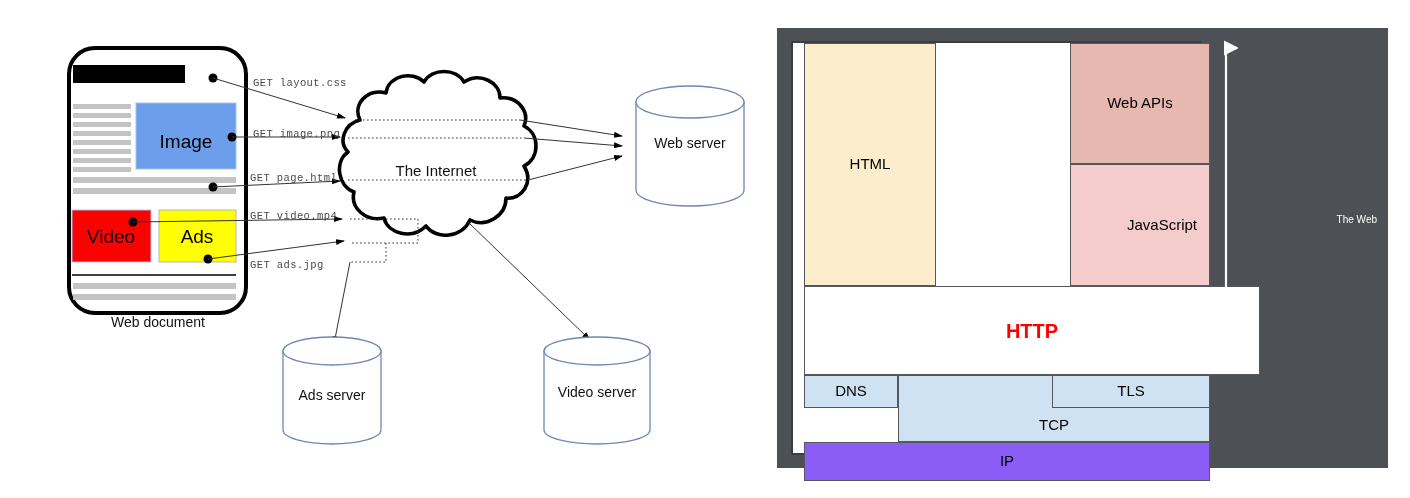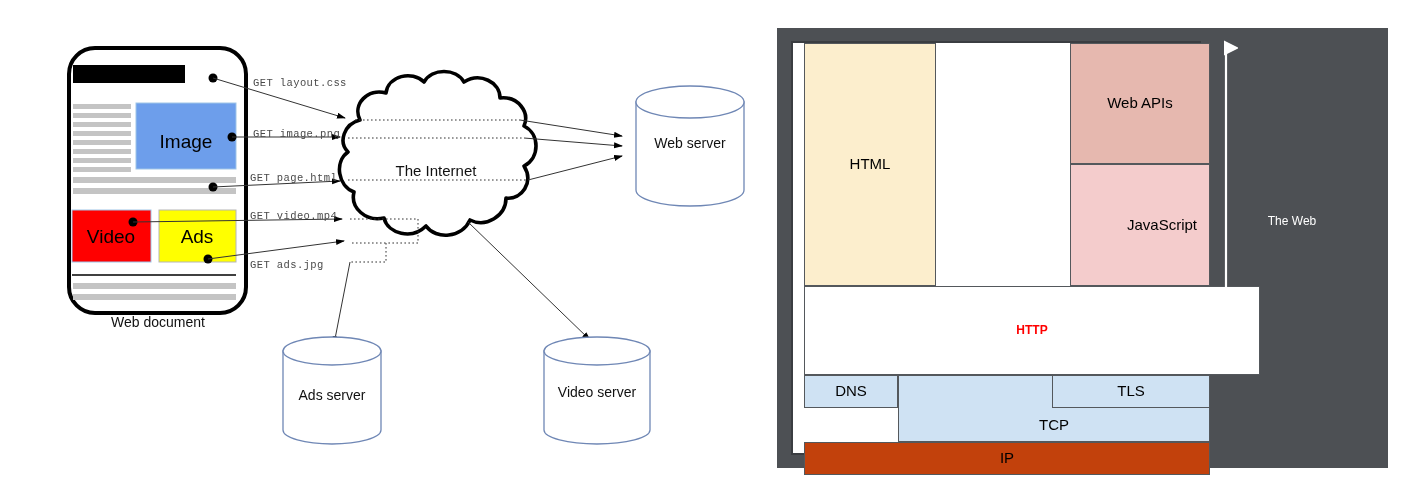--- a/index.html
+++ b/index.html
@@ -78,35 +78,35 @@
     color: #000000;
     text-align: center;
     line-height: 1.1;
     margin-left: 11px;
   }
   .cell.html   { left: 0;     top: 0;    width: 132px; height: 243px; background: #fceecd; }
   .cell.css    { left: 132px; top: 0;    width: 134px; height: 243px; background: #fce5cd; }
   .cell.webapi { left: 266px; top: 0;    width: 140px; height: 121px; background: #e6b8af; }
   .cell.js     { left: 266px; top: 121px;width: 140px; height: 122px; background: #f4cccc; padding-left: 44px; }
   .cell.http   { left: 0;     top: 243px;width: 456px; height: 89px;  background: #ffffff;
-                 color: #ff0000; font-weight: bold; font-size: 12px; }
+                 color: #ff0000; font-weight: bold; font-size: 20px; }
   .cell.dns    { left: 0;     top: 332px;width: 94px;  height: 33px;  background: #cfe2f3; }
   .cell.udp    { left: 0;     top: 365px;width: 94px;  height: 34px;  background: #cfe2f3; }
   .cell.tcp    { left: 94px;  top: 332px;width: 312px; height: 67px;  background: #cfe2f3;
                  align-items: flex-end; padding-bottom: 8px; }
   .cell.tls    { left: 248px; top: 332px;width: 158px; height: 33px;  background: #cfe2f3; }
-  .cell.ip     { left: 0;     top: 399px;width: 406px; height: 33px;  background: #c2410c; text-align: right; }
+  .cell.ip     { left: 0;     top: 399px;width: 406px; height: 39px;  background: #8b5cf6; text-align: right; }
 
   #web-label {
     position: absolute;
     left: 430px; top: 186px;
     width: 170px;
-    text-align: center;
-    font-family: "Liberation Sans", sans-serif;
-    font-size: 12px;
+    text-align: right;
+    font-family: "Liberation Sans", sans-serif;
+    font-size: 10px;
     color: #ffffff;
   }
   #web-arrow { position: absolute; left: 437px; top: 12px; }
 </style>
 </head>
 <body>
 
 <div id="left-diagram">
   <svg id="left-svg" width="775" height="498" viewBox="0 0 775 498">
 

